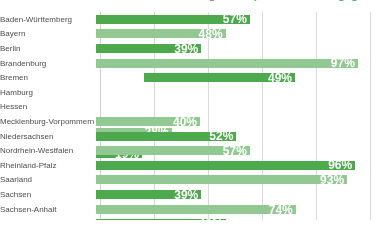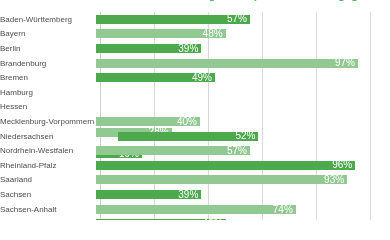--- a/index.html
+++ b/index.html
@@ -75,22 +75,22 @@
     height:9px;
     display:flex;
     align-items:center;
     justify-content:flex-end;
     box-sizing:border-box;
     padding-right:3px;
   }
   .bar.dark{background:#4CA94C;}
   .bar.light{background:#92C992;}
   .bar-value{
-    font-size:10px;
-    font-weight:normal;
+    font-size:12px;
+    font-weight:bold;
     color:#ffffff;
     line-height:8px;
     white-space:nowrap;
   }
 </style>
 </head>
 <body>
 
 <div id="chart-root">
 
@@ -136,21 +136,21 @@
           <div class="row-label">Brandenburg</div>
           <div class="bar-track">
             <div class="bar light" style="width: 261.9px;">
               <span class="bar-value">97%</span>
             </div>
           </div>
         </div>
         <div class="row">
           <div class="row-label">Bremen</div>
           <div class="bar-track">
-            <div class="bar dark" style="width: 119px;">
+            <div class="bar dark" style="width: 151px; margin-left: 48px;">
               <span class="bar-value">49%</span>
             </div>
           </div>
         </div>
         <div class="row">
           <div class="row-label">Hamburg</div>
           <div class="bar-track">
             <div class="bar light" style="width: 75.6px; margin-top: 40px;">
               <span class="bar-value">28%</span>
             </div>
@@ -168,21 +168,21 @@
           <div class="row-label">Mecklenburg-Vorpommern</div>
           <div class="bar-track">
             <div class="bar light" style="width: 104px; padding-left: 44px;">
               <span class="bar-value">40%</span>
             </div>
           </div>
         </div>
         <div class="row">
           <div class="row-label">Niedersachsen</div>
           <div class="bar-track">
-            <div class="bar dark" style="width: 140.4px; margin-left: 22px;">
+            <div class="bar dark" style="width: 140.4px;">
               <span class="bar-value">52%</span>
             </div>
           </div>
         </div>
         <div class="row">
           <div class="row-label">Nordrhein-Westfalen</div>
           <div class="bar-track">
             <div class="bar light" style="width: 153.9px;">
               <span class="bar-value">57%</span>
             </div>

